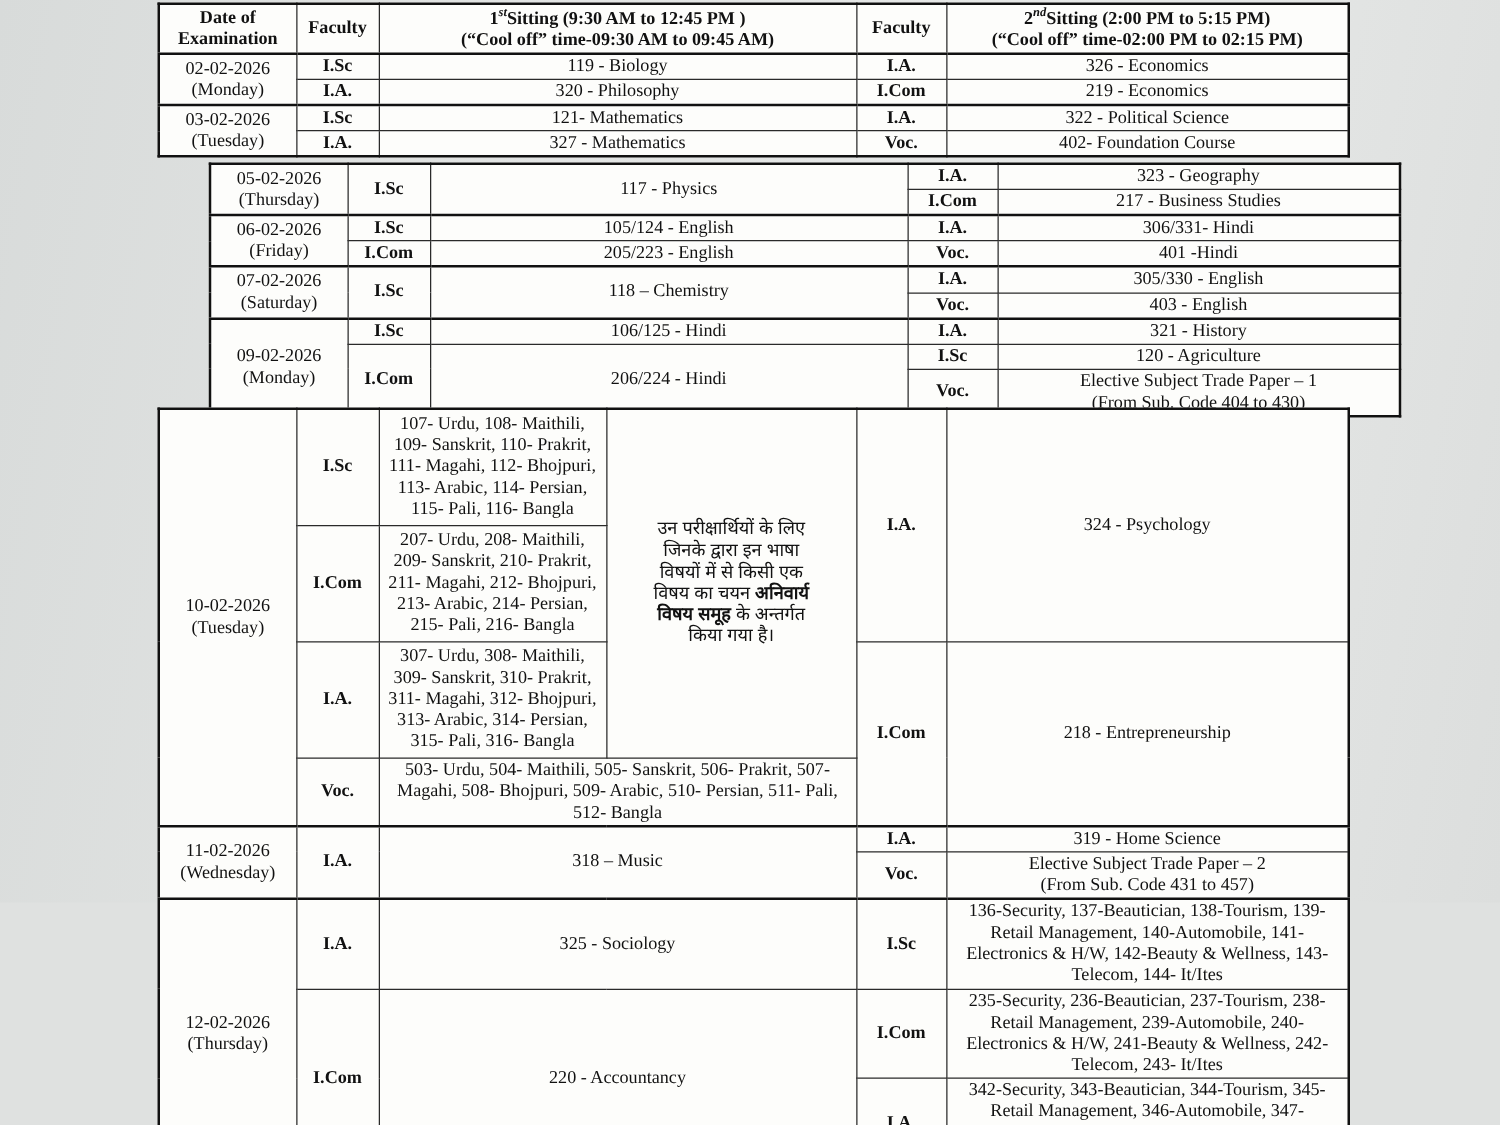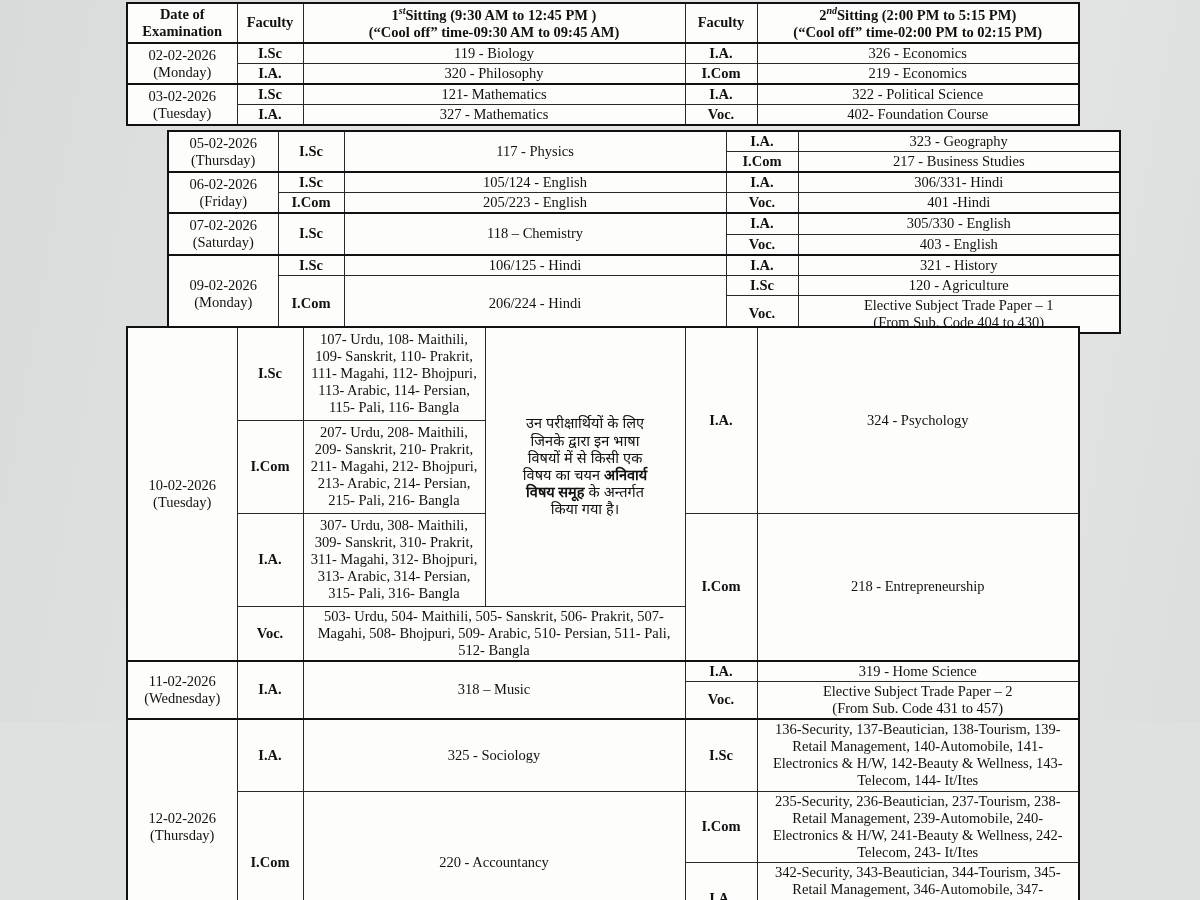--- a/index.html
+++ b/index.html
@@ -54,21 +54,21 @@
   td.date { font-size: 14.5px; line-height: 1.3; }
   td.fac  { font-size: 14.5px; font-weight: bold; }
   td.subj { font-size: 15px; }
   td.small { font-size: 13.3px; line-height: 1.25; padding: 3px 4px; margin-left: 36px; }
   td.langs { font-size: 13.6px; line-height: 1.26; padding: 3px 5px; }
   td.note  {
     font-family: "Liberation Sans", "DejaVu Sans", sans-serif;
     font-size: 12.6px; line-height: 1.45;
     padding: 4px 6px; vertical-align: middle;
   }
-  td.note b { font-weight: bold; font-family: Liberation Serif, serif; }
+  td.note b { font-weight: bold; }
 
   
   #blockA { top: 2px; }
   #blockB { top: 130px; padding-left: 41px; }
   #blockC { top: 326px; }
   .thick-top   { border-top-width: 2px !important; border-top-color:#111 !important; }
   .thick-bot   { border-bottom-width: 2px !important; border-bottom-color:#111 !important; }
 </style>
 </head>
 <body>

